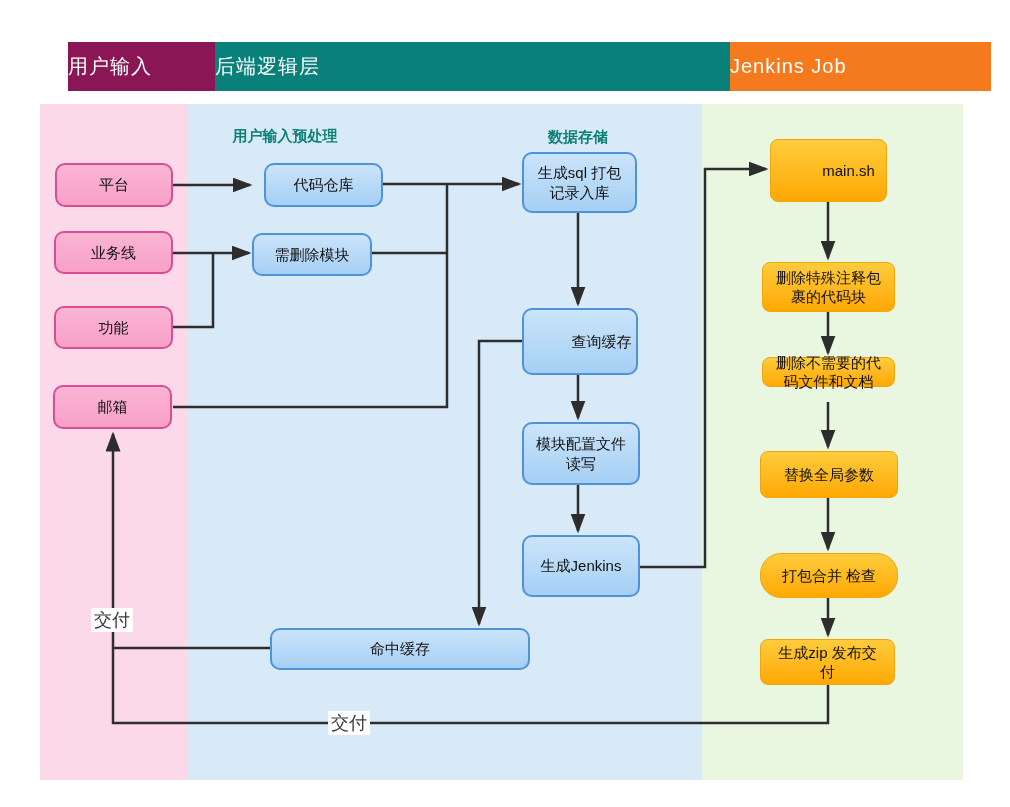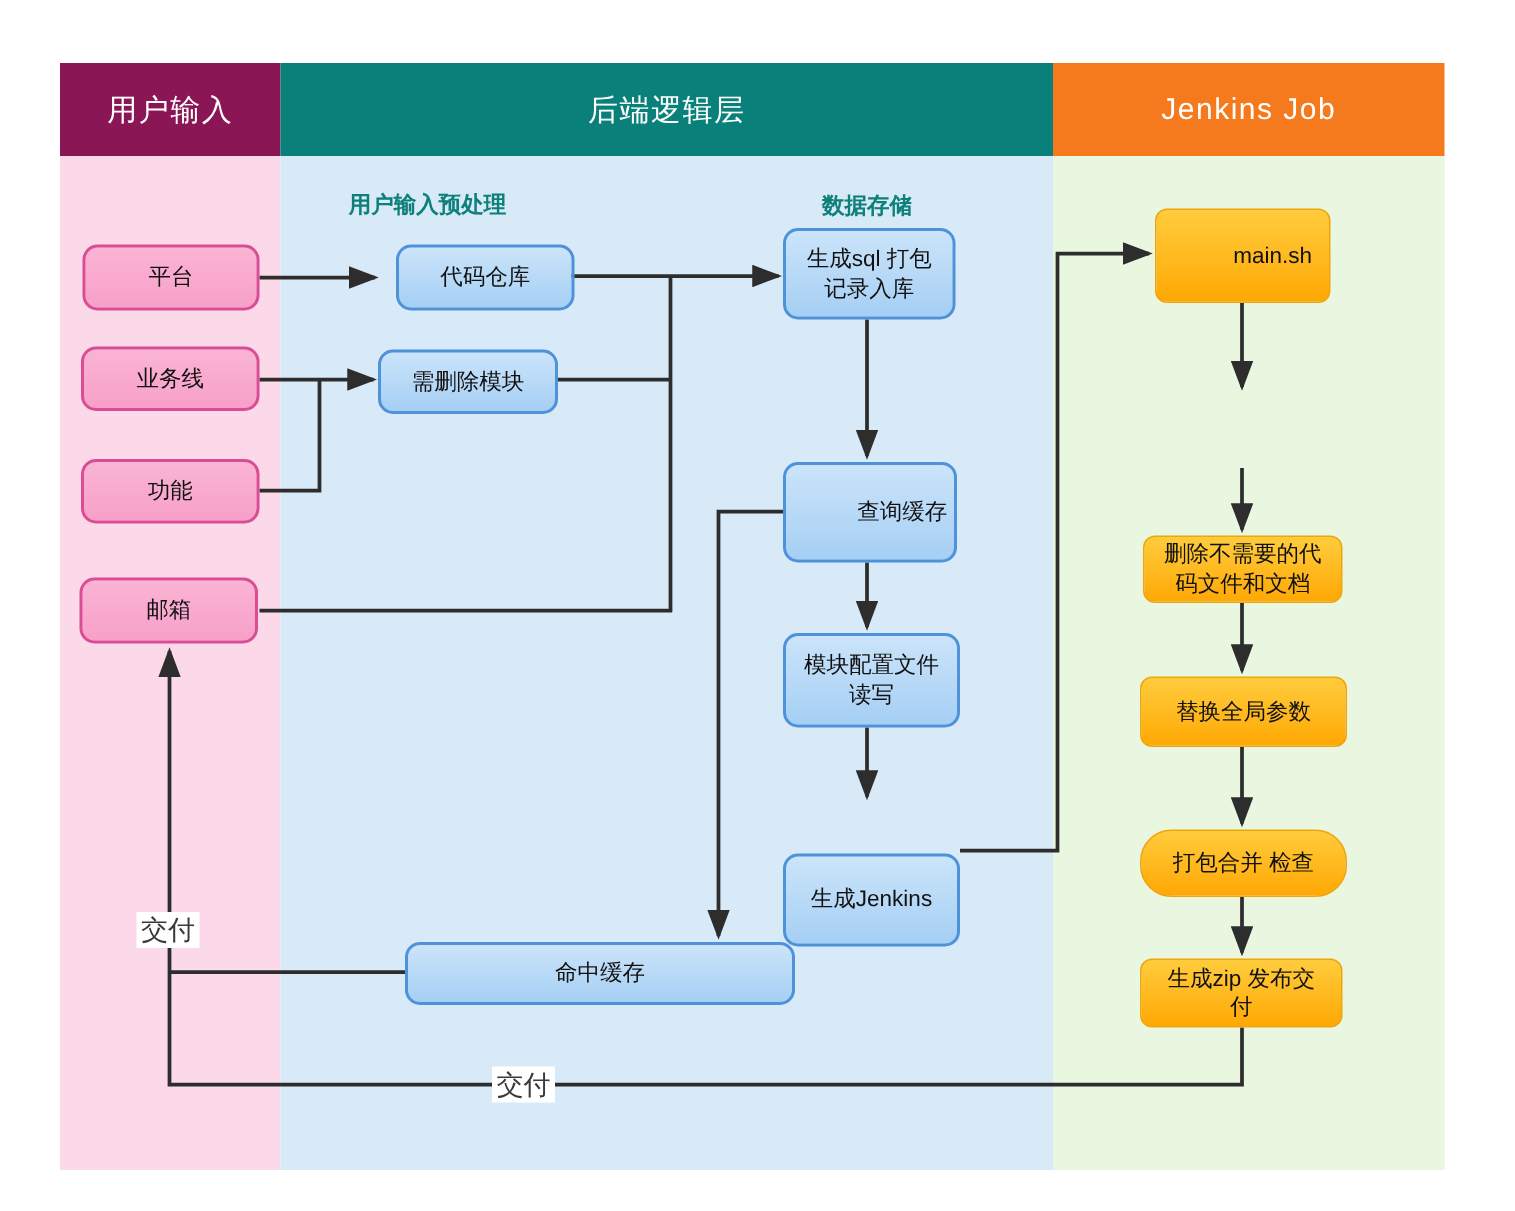--- a/index.html
+++ b/index.html
@@ -7,27 +7,27 @@
     position: relative;
     width: 1010px;
     height: 807px;
     background: #ffffff;
     font-family: "Liberation Sans", "DejaVu Sans", sans-serif;
     overflow: hidden;
   }
   .lane-header {
     position: absolute;
     top: 42px;
-    height: 62px;
+    height: 49px;
     display: flex;
     align-items: center;
-    justify-content: center;
     color: #ffffff;
     font-size: 20px;
     letter-spacing: 1px;
+    margin-left: 28px;
   }
   .lane-body { position: absolute; top: 104px; height: 676px; }
   #hdr-user   { left: 40px;  width: 147px; background: #8B1656; }
   #hdr-back   { left: 187px; width: 515px; background: #0A807B; }
   #hdr-jenkins{ left: 702px; width: 261px; background: #F5791D; }
   #body-user   { left: 40px;  width: 147px; background: #FBD9E9; }
   #body-back   { left: 187px; width: 515px; background: #D8E9F8; }
   #body-jenkins{ left: 702px; width: 261px; background: #E9F6E0; }
 
   .edges { position: absolute; left: 0; top: 0; width: 1010px; height: 807px; pointer-events: none; }
@@ -153,31 +153,35 @@
     <span>生成sql 打包
 记录入库</span>
   </div>
   <div class="node blue" style="left:522px; top:308px; width:116px; height:67px;padding-left:43px;">
     <span>查询缓存</span>
   </div>
   <div class="node blue" style="left:522px; top:422px; width:118px; height:63px;">
     <span>模块配置文件
 读写</span>
   </div>
-  <div class="node blue" style="left:522px; top:535px; width:118px; height:62px;margin-top:34px;">
+  <div class="node blue" style="left:522px; top:535px; width:118px; height:62px;">
     <span>生成Jenkins</span>
   </div>
   <div class="node blue" style="left:270px; top:628px; width:260px; height:42px;">
     <span>命中缓存</span>
   </div>
 
   <div class="node orange" style="left:770px; top:139px; width:117px; height:63px;padding-left:40px;">
     <span>main.sh</span>
   </div>
-  <div class="node orange" style="left:762px; top:357px; width:133px; height:45px;">
+  <div class="node orange" style="left:762px; top:262px; width:133px; height:50px;">
+    <span>删除特殊注释包
+裹的代码块</span>
+  </div>
+  <div class="node orange" style="left:762px; top:357px; width:133px; height:30px;">
     <span>删除不需要的代
 码文件和文档</span>
   </div>
   <div class="node orange" style="left:760px; top:451px; width:138px; height:47px;">
     <span>替换全局参数</span>
   </div>
   <div class="node orange" style="left:760px; top:553px; width:138px; height:45px;border-radius:21px;">
     <span>打包合并 检查</span>
   </div>
   <div class="node orange" style="left:760px; top:639px; width:135px; height:46px;">

